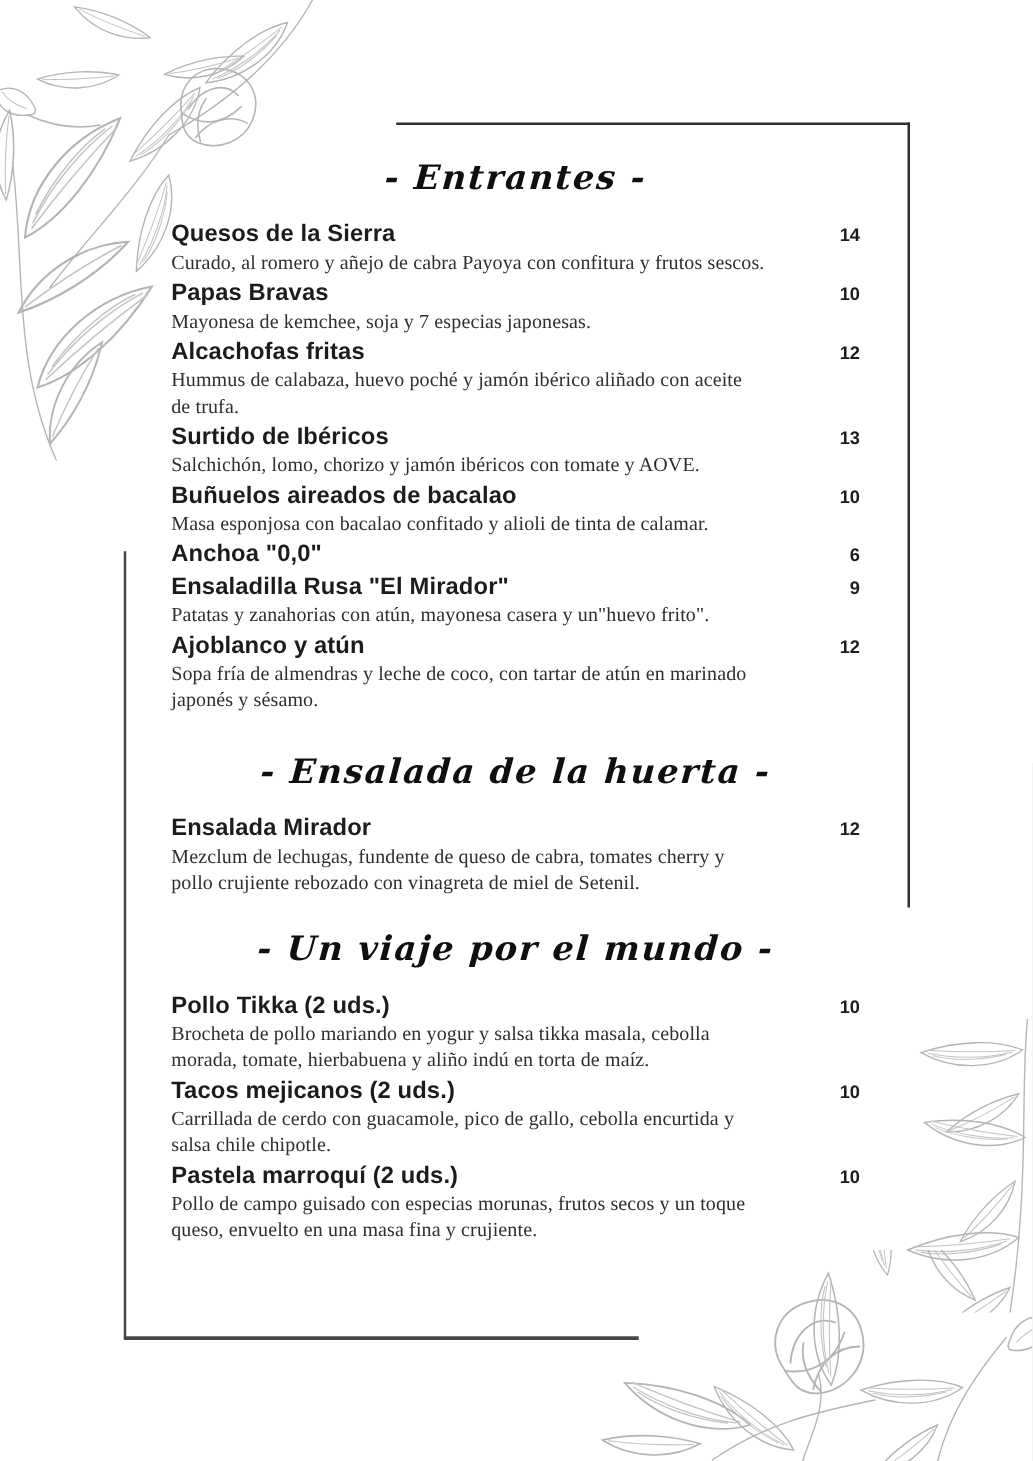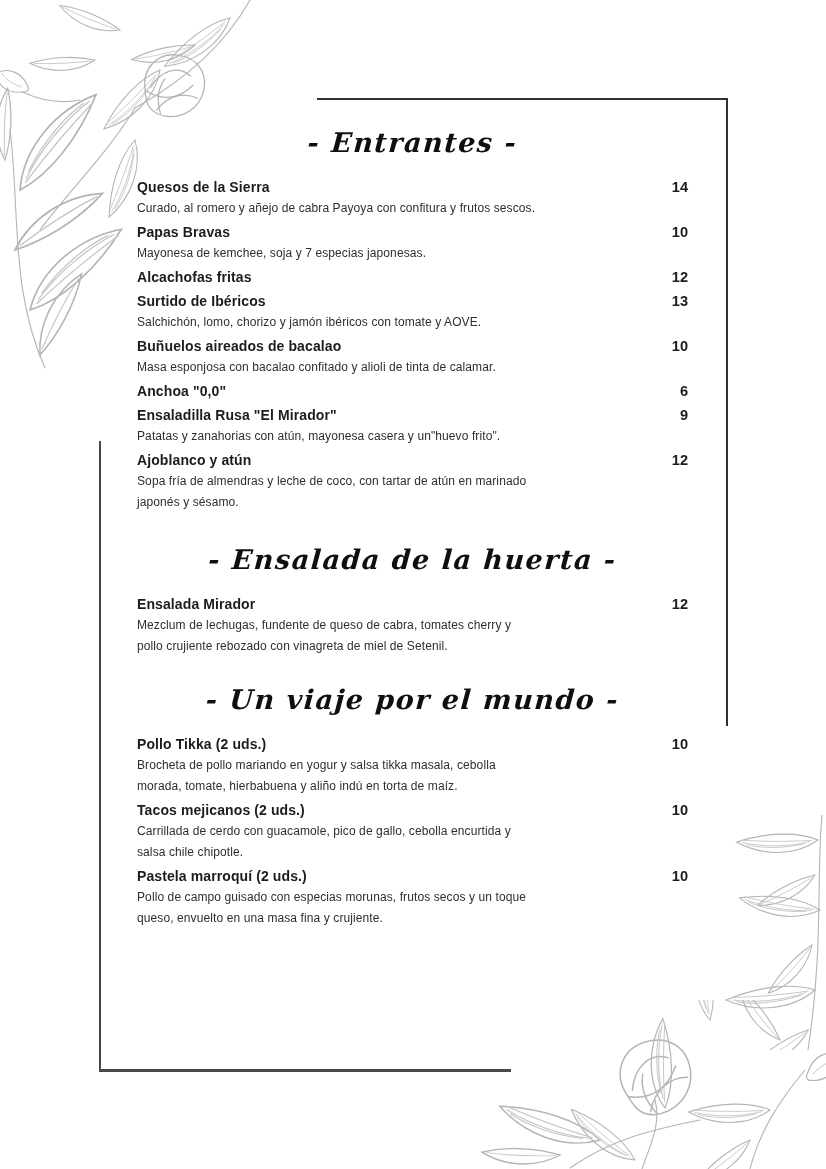--- a/index.html
+++ b/index.html
@@ -36,26 +36,27 @@
     letter-spacing:1.5px;
     color:#0f0f0f;
     margin:0 0 17px 0;
     transform:skewX(-4deg);
   }
   .section{margin:0;}
   .section + .section .section-title{margin-top:30px;}
   .section.last .section-title{margin-top:26px;}
   .item{margin-bottom:3px;}
   .item-row{display:flex;justify-content:space-between;align-items:baseline;line-height:21px;}
-  .item-name{font-weight:700;font-size:14px;letter-spacing:0.1px;}
+  .item-name{font-weight:700;font-size:19px;letter-spacing:0.1px;}
   .item-price{font-weight:700;font-size:14.6px;}
   .item-desc{
-    font-size:12px;line-height:21px;color:#2e2e2e;
+    font-size:16px;line-height:21px;color:#2e2e2e;
     white-space:pre-line;letter-spacing:0.1px;
     max-width:540px;
+    font-family:Liberation Serif, serif;
   }
 </style>
 </head>
 <body>
 
 <div class="page">
 
   <div class="line line-top"></div>
   <div class="line line-right"></div>
   <div class="line line-left"></div>
@@ -149,20 +150,22 @@
           <span class="item-price">10</span>
         </div>
         <div class="item-desc">Mayonesa de kemchee, soja y 7 especias japonesas.</div>
       </div>
 
       <div class="item">
         <div class="item-row">
           <span class="item-name">Alcachofas fritas</span>
           <span class="item-price">12</span>
         </div>
+        <div class="item-desc">Hummus de calabaza, huevo poché y jamón ibérico aliñado con aceite
+de trufa.</div>
       </div>
 
       <div class="item">
         <div class="item-row">
           <span class="item-name">Surtido de Ibéricos</span>
           <span class="item-price">13</span>
         </div>
         <div class="item-desc">Salchichón, lomo, chorizo y jamón ibéricos con tomate y AOVE.</div>
       </div>
 

